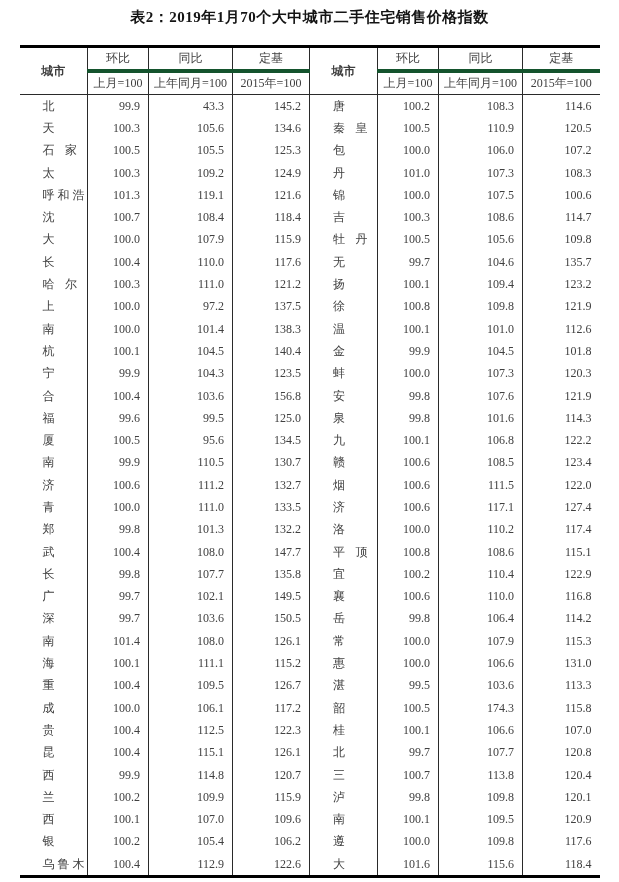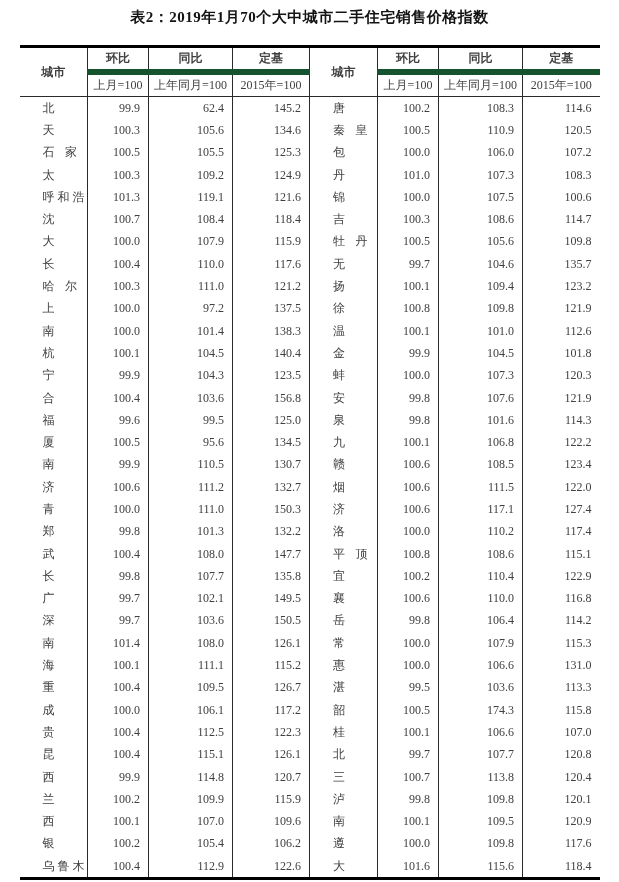--- a/index.html
+++ b/index.html
@@ -22,21 +22,21 @@
     border-top: 3px solid #000000;
     border-bottom: 3px solid #000000;
   }
   th, td {
     padding: 0; margin: 0;
     font-weight: normal; font-size: 12px;
     white-space: nowrap; overflow: hidden;
     color: #404040;
   }
   thead th { height: 21px; text-align: center; vertical-align: middle; }
-  thead tr.h1 th.th-top { border-bottom: 6px solid #14532d; font-weight: bold; }
+  thead tr.h1 th.th-top { border-bottom: 4px solid #14532d; }
   thead tr.h1 th:not(:first-child) { border-left: 1px solid #2a2a2a; }
   thead tr.h2 th { border-left: 1px solid #2a2a2a; border-bottom: 1px solid #2a2a2a; font-family: Liberation Serif, serif; }
   th.th-city { border-bottom: 1px solid #2a2a2a; font-weight: bold; }
   tbody td { height: 22.3px; vertical-align: middle; }
   tbody td:not(:first-child) { border-left: 1px solid #2a2a2a; }
   td.td-num { text-align: right; padding-right: 8px; }
   td.td-city { padding-left: 23px; text-align: left; }
   .jc {
     display: inline-block; width: 57px;
     text-align: justify; text-align-last: justify;
@@ -76,21 +76,21 @@
         <th>2015年=100</th>
         <th>上月=100</th>
         <th>上年同月=100</th>
         <th>2015年=100</th>
       </tr>
     </thead>
     <tbody>
         <tr>
           <td class="td-city"><span class="jc">北京</span></td>
           <td class="td-num">99.9</td>
-          <td class="td-num">62.4</td>
+          <td class="td-num">43.3</td>
           <td class="td-num">145.2</td>
           <td class="td-city"><span class="jc">唐山</span></td>
           <td class="td-num">100.2</td>
           <td class="td-num">108.3</td>
           <td class="td-num">114.6</td>
         </tr>
         <tr>
           <td class="td-city"><span class="jc">天津</span></td>
           <td class="td-num">100.3</td>
           <td class="td-num">105.6</td>
@@ -257,21 +257,21 @@
           <td class="td-num">132.7</td>
           <td class="td-city"><span class="jc">烟台</span></td>
           <td class="td-num">100.6</td>
           <td class="td-num">111.5</td>
           <td class="td-num">122.0</td>
         </tr>
         <tr>
           <td class="td-city"><span class="jc">青岛</span></td>
           <td class="td-num">100.0</td>
           <td class="td-num">111.0</td>
-          <td class="td-num">150.3</td>
+          <td class="td-num">133.5</td>
           <td class="td-city"><span class="jc">济宁</span></td>
           <td class="td-num">100.6</td>
           <td class="td-num">117.1</td>
           <td class="td-num">127.4</td>
         </tr>
         <tr>
           <td class="td-city"><span class="jc">郑州</span></td>
           <td class="td-num">99.8</td>
           <td class="td-num">101.3</td>
           <td class="td-num">132.2</td>

